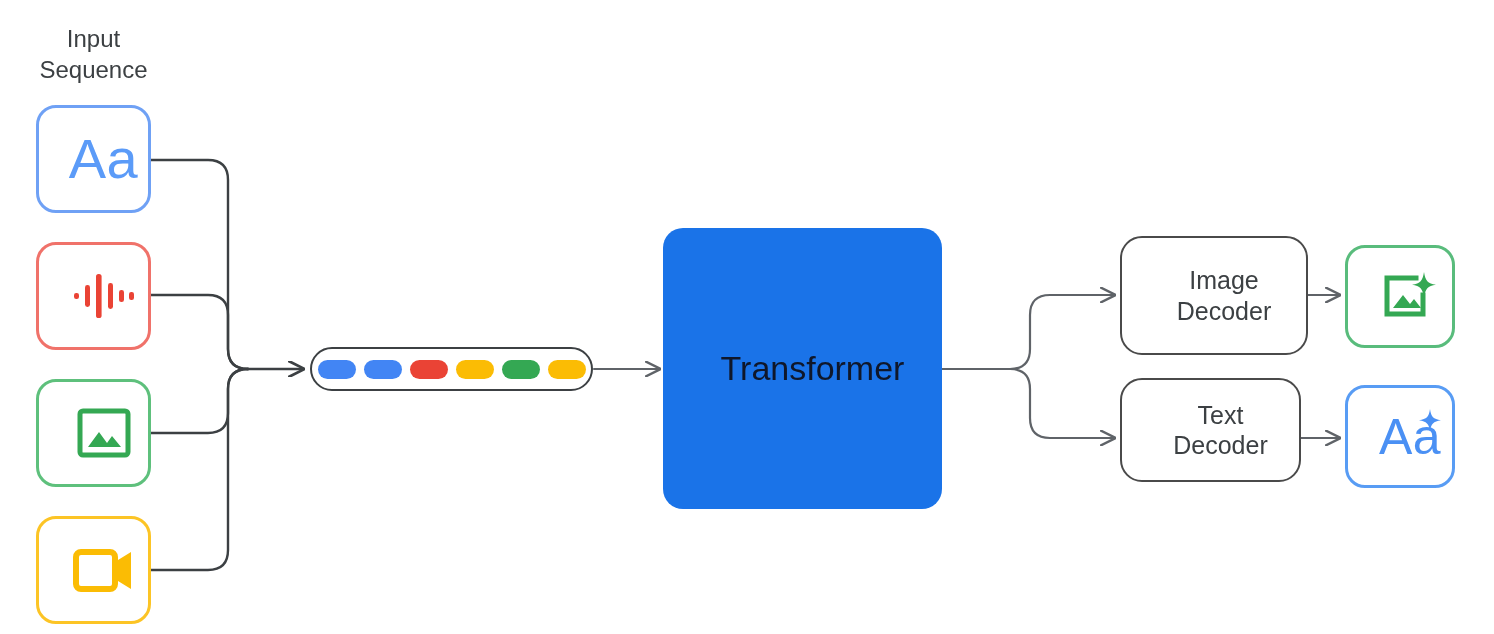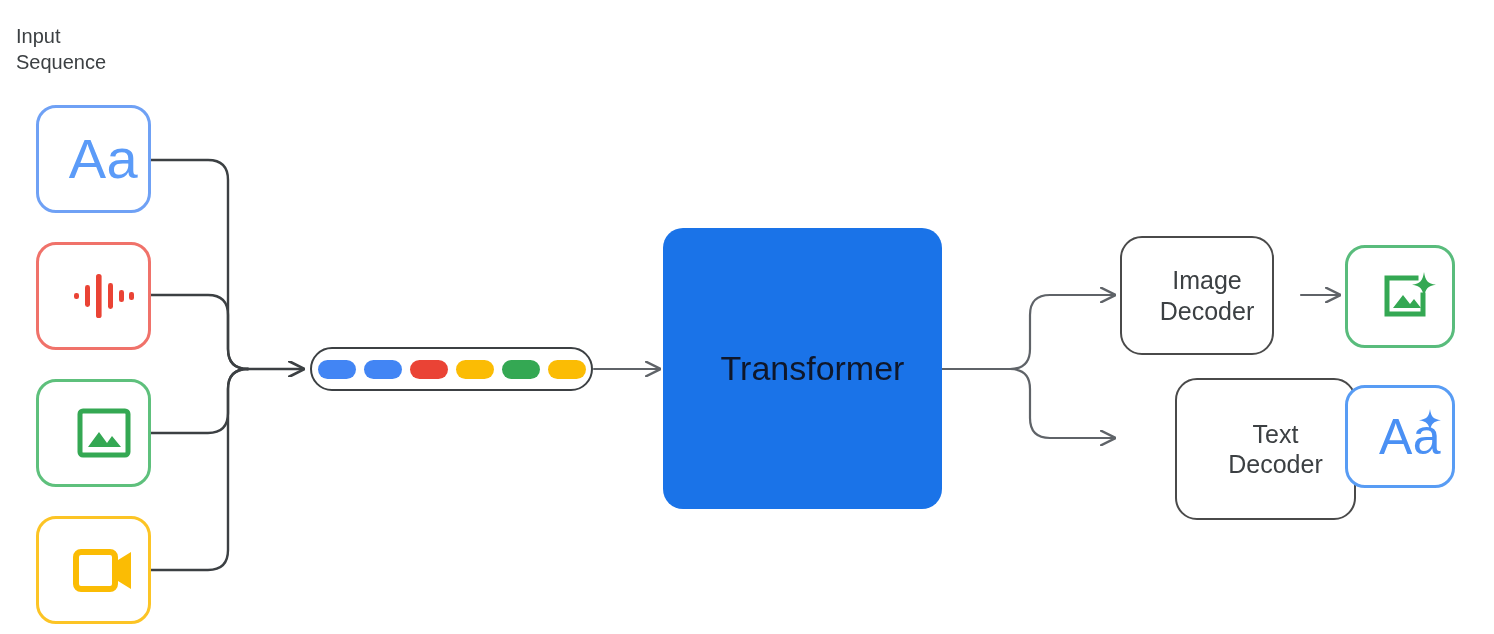--- a/index.html
+++ b/index.html
@@ -92,23 +92,23 @@
     width: 38px;
     height: 19px;
     border-radius: 999px;
     flex: 0 0 auto;
   }
 
   
   .caption {
     position: absolute;
     color: #3C4043;
-    font-size: 20px;
+    font-size: 24px;
     line-height: 1.28;
-    text-align: left;
+    text-align: center;
     white-space: pre-line;
   }
 </style>
 </head>
 <body>
 
 <div id="stage">
 
   <svg id="wires" viewBox="0 0 1494 634" width="1494" height="634">
     <defs>
@@ -189,26 +189,26 @@
     <span class="pill" style="background:#EA4335"></span>
     <span class="pill" style="background:#FBBC04"></span>
     <span class="pill" style="background:#34A853"></span>
     <span class="pill" style="background:#FBBC04"></span>
   </div>
 
   <div class="node transformer" style="left:663px; top:228px; width:279px; height:281px;">
     <span>Transformer</span>
   </div>
 
-  <div class="node decoder" style="left:1120px; top:236px; width:154px; height:119px;">
+  <div class="node decoder" style="left:1120px; top:236px; width:188px; height:119px;">
     <span style="white-space:pre-line;">Image
 Decoder</span>
   </div>
 
-  <div class="node decoder" style="left:1175px; top:378px; width:181px; height:142px;">
+  <div class="node decoder" style="left:1120px; top:378px; width:181px; height:104px;">
     <span style="white-space:pre-line;">Text
 Decoder</span>
   </div>
 
   <div class="node tile tile-out-image" style="left:1345px; top:245px; width:110px; height:103px;">
     <svg width="60" height="58" viewBox="0 0 60 58">
       <path d="M 36 10 L 7 10 L 7 46 L 43 46 L 43 27" fill="none" stroke="#34A853" stroke-width="5" stroke-linecap="square"></path>
       <path d="M 13 40 L 23 27 L 30 36 L 34 31 L 41 40 Z" fill="#34A853"></path>
       <path d="M 44 4 C 45.4 13 47.6 15.3 56 16.8 C 47.6 18.3 45.4 20.6 44 29.6 C 42.6 20.6 40.4 18.3 32 16.8 C 40.4 15.3 42.6 13 44 4 Z" fill="#34A853"></path>
     </svg>

